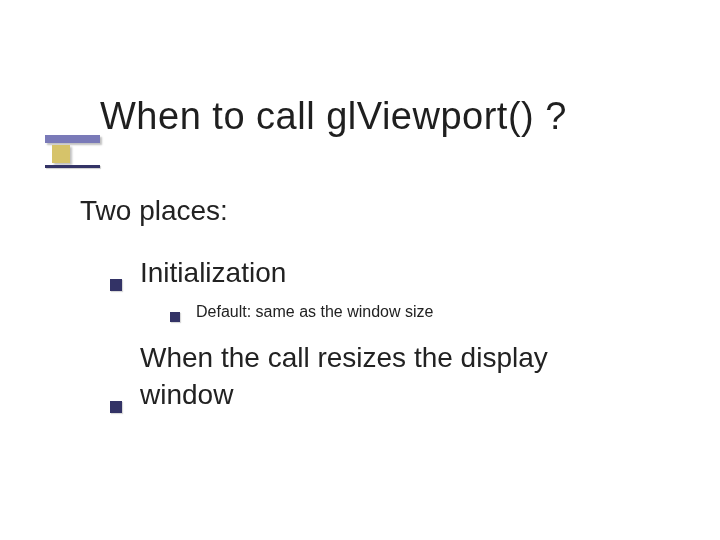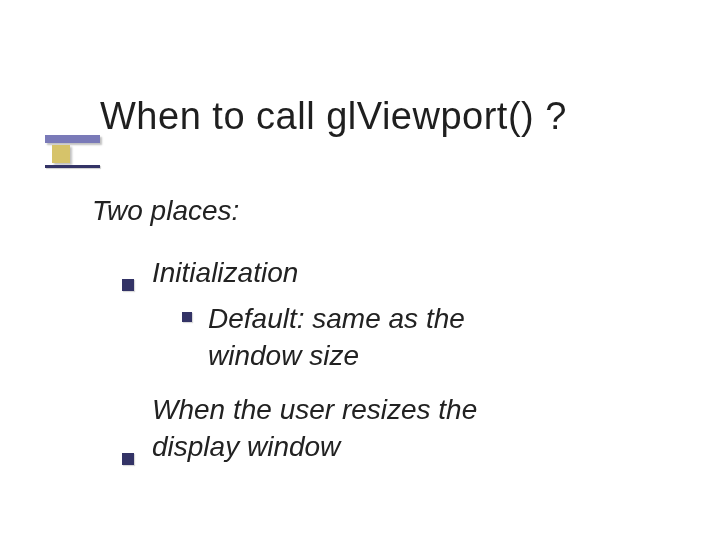--- a/index.html
+++ b/index.html
@@ -57,24 +57,23 @@
     box-shadow: 2px 2px 2px rgba(0,0,0,0.25);
   }
   .title-text {
     font-size: 38px;
     font-weight: 400;
     color: #1f1f1f;
     letter-spacing: 0.5px;
   }
   .body {
     position: absolute;
-    left: 92px;
+    left: 80px;
     top: 195px;
     right: 60px;
-    font-style: italic;
   }
   .lead {
     font-size: 28px;
     margin-bottom: 28px;
   }
   .lvl1 {
     display: flex;
     align-items: flex-end;
     margin-left: 30px;
     margin-bottom: 10px;
@@ -88,25 +87,25 @@
     margin-right: 18px;
     flex: 0 0 auto;
     box-shadow: 1px 1px 1px rgba(0,0,0,0.15);
   }
   .lvl1 .text {
     flex: 1 1 auto;
     line-height: 1.3;
   }
   .lvl2 {
     display: flex;
-    align-items: flex-start;
+    align-items: flex-end;
     margin-left: 90px;
     margin-top: 6px;
     margin-bottom: 18px;
-    font-size: 28px;
+    font-size: 16px;
   }
   .lvl2 .bullet {
     width: 10px;
     height: 10px;
     background: #333366;
     margin-top: 11px;
     margin-right: 16px;
     flex: 0 0 auto;
     box-shadow: 1px 1px 1px rgba(0,0,0,0.15);
   }
@@ -138,18 +137,18 @@
       <div class="text">Initialization</div>
     </div>
 
     <div class="lvl2">
       <div class="bullet"></div>
       <div class="text">Default: same as the window size</div>
     </div>
 
     <div class="lvl1">
       <div class="bullet"></div>
-      <div class="text">When the user resizes the display window</div>
+      <div class="text">When the call resizes the display window</div>
     </div>
 
   </div>
 
 </div>
 
 </body></html>

